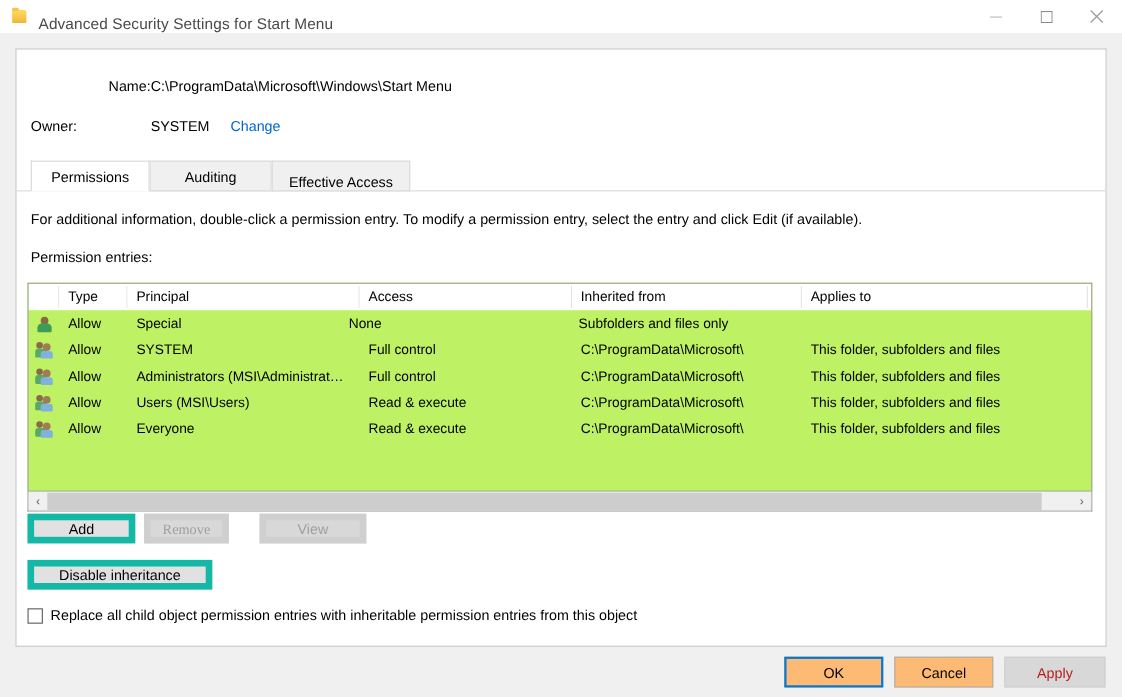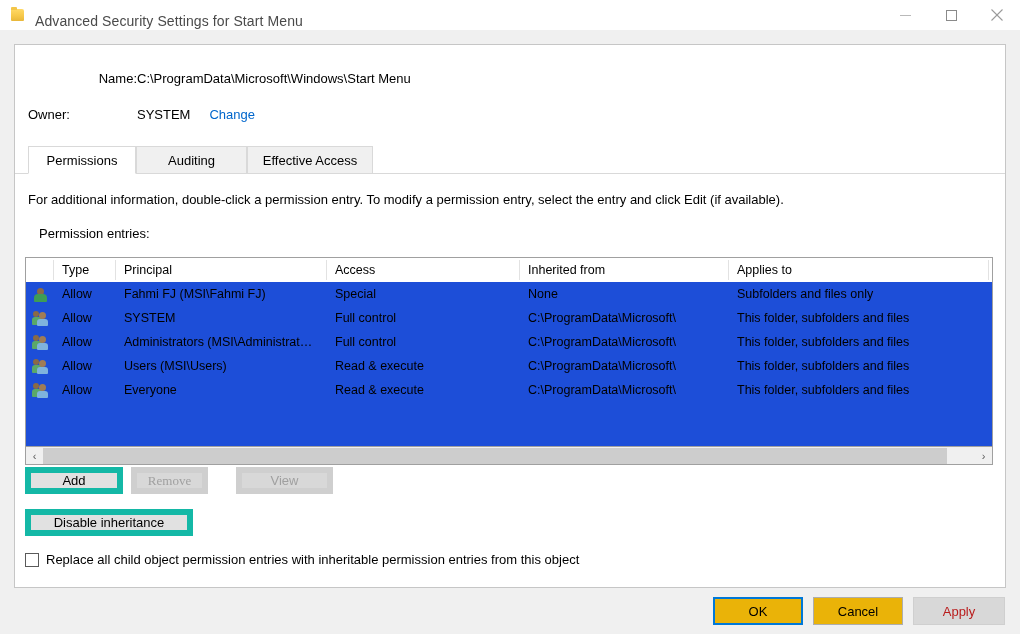--- a/index.html
+++ b/index.html
@@ -128,45 +128,45 @@
     border-bottom: 1px solid #d9d9d9;
     cursor: default;
   }
   .tab.active {
     background: #ffffff;
     border-bottom: 1px solid #ffffff;
     z-index: 2;
   }
   .tab1 { left: 13px;  width: 108px; }
   .tab2 { left: 121px; width: 111px; }
-  .tab3 { left: 232px; width: 126px; }
+  .tab3 { left: 232px; width: 126px; align-items: flex-end; }
 
   
   .info-text {
     position: absolute;
     left: 13px; top: 147px;
     font-size: 13px;
     color: #000;
     white-space: nowrap;
   }
   .entries-label {
     position: absolute;
-    left: 24px; top: 181px;
+    left: 13px; top: 181px;
     font-size: 13px;
     color: #000;
   }
 
   
   .listbox {
     position: absolute;
     left: 10px; top: 212px;
     width: 968px; height: 190px;
     border: 1px solid #a0a0a0;
     box-sizing: border-box;
-    background: #1d4ed8;
+    background: #bef264;
     overflow: hidden;
   }
   .list-header {
     height: 24px;
     display: flex;
     align-items: center;
     background: #ffffff;
     position: relative;
   }
   .list-header .hcell {
@@ -325,21 +325,21 @@
     color: #000;
     margin-left: 7px;
     white-space: nowrap;
   }
 
   
   .footer-btn {
     position: absolute;
     box-sizing: border-box;
     border: 1px solid #adadad;
-    background: #eab308;
+    background: #fdba74;
     font-size: 13px;
     color: #000;
     display: flex;
     align-items: center;
     justify-content: center;
     cursor: pointer;
     height: 28px;
   }
   .footer-btn.focused {
     border: 2px solid #0078d7;
@@ -422,21 +422,20 @@
     </div>
 
     <div class="list-row">
       <div class="cell c-icon">
         <div class="usericon u-single">
           <div class="head"></div>
             <div class="body"></div>
         </div>
       </div>
       <div class="cell c-type">Allow</div>
-      <div class="cell c-prin">Fahmi FJ (MSI\Fahmi FJ)</div>
       <div class="cell c-acc">Special</div>
       <div class="cell c-inh">None</div>
       <div class="cell c-app">Subfolders and files only</div>
     </div>
 
     <div class="list-row">
       <div class="cell c-icon">
         <div class="usericon u-group">
           <div class="b-head"></div>
             <div class="b-body"></div>

